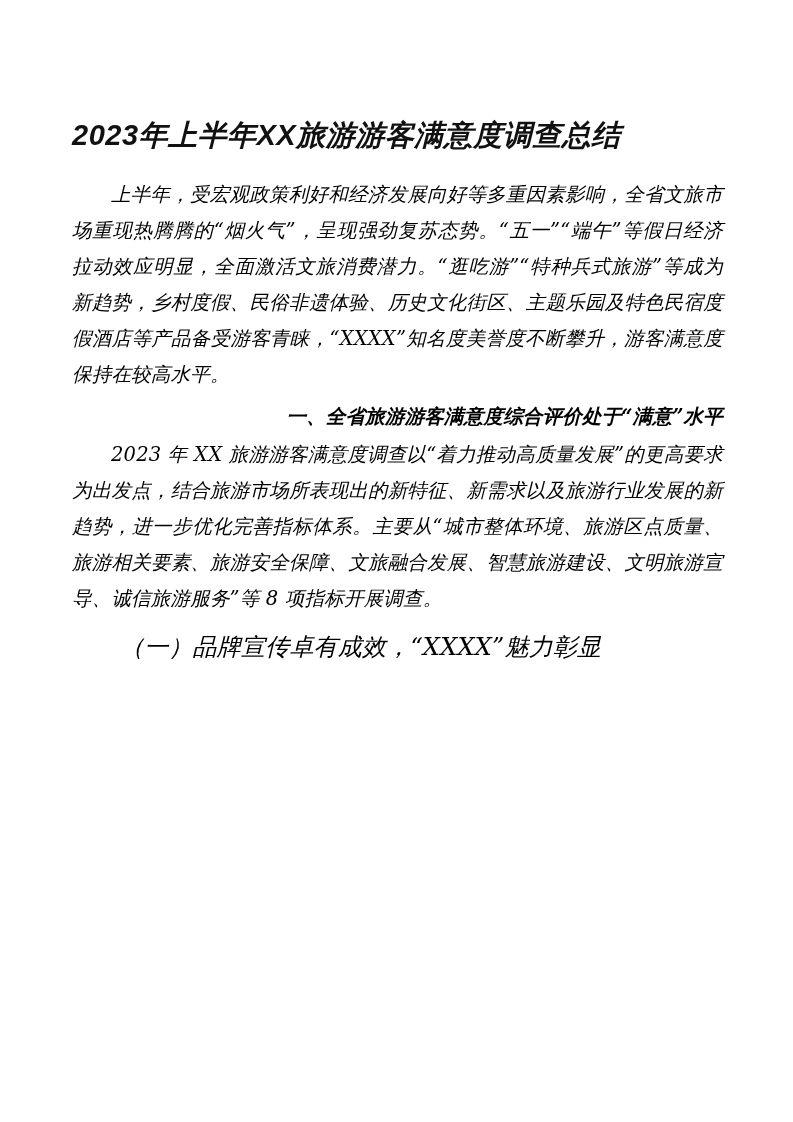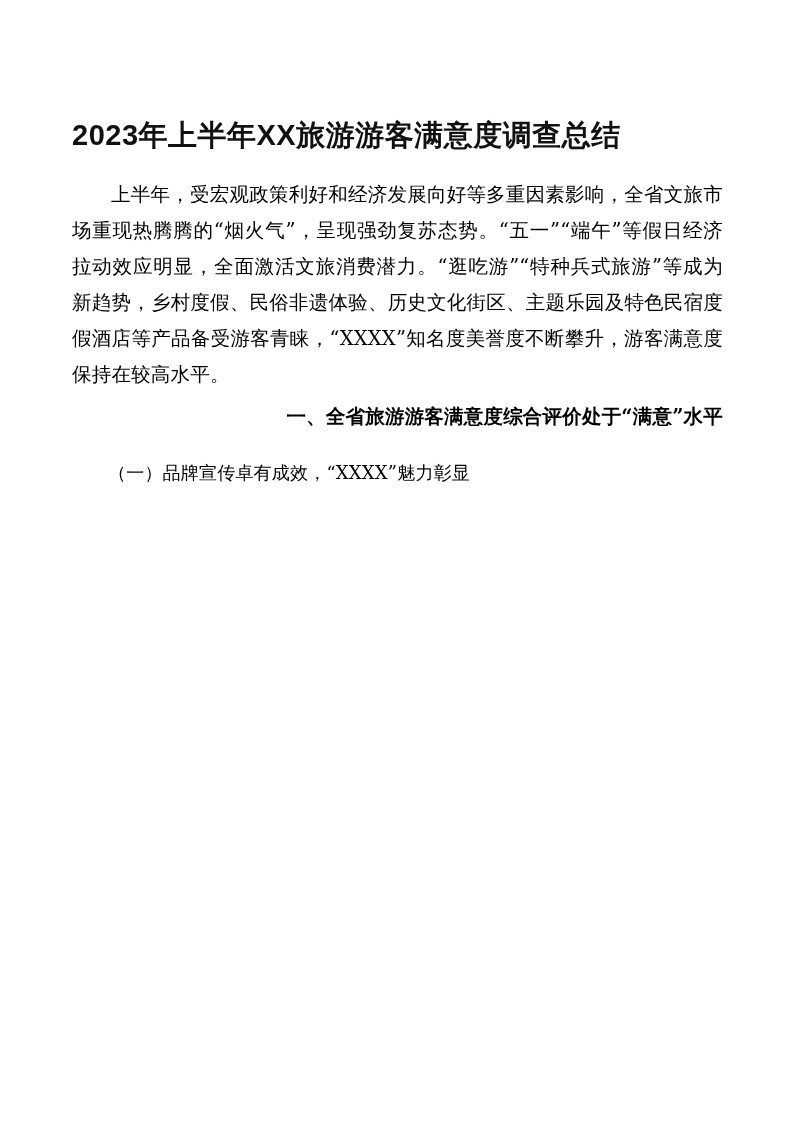--- a/index.html
+++ b/index.html
@@ -14,20 +14,21 @@
     color: #000000;
     overflow: hidden;
   }
   .page {
     width: 793px;
     height: 930px;
     box-sizing: border-box;
     padding: 118px 70px 60px 72px;
     position: relative;
     background: #fff;
+    font-style: italic;
   }
   .doc-title {
     font-family: "Liberation Sans", sans-serif;
     font-size: 29px;
     font-weight: 700;
     letter-spacing: 0.5px;
     text-align: left;
     line-height: 1.2;
     margin: 0 0 24px 0;
     color: #111;
@@ -45,35 +46,36 @@
     font-size: 19.5px;
     line-height: 36px;
     margin: 6px 0 2px 0;
     text-indent: 2em;
     font-weight: 700;
     font-family: "DejaVu Serif", "Liberation Serif", serif;
     letter-spacing: 0.2px;
     text-align: right;
   }
   p.subheading {
-    font-size: 18px;
+    font-size: 24px;
     line-height: 36px;
-    margin: 20px 0 0 0;
+    margin: 12px 0 0 0;
     text-indent: 2em;
     letter-spacing: 0.2px;
   }
 </style>
 </head>
 <body>
 
 <div class="page">
 
   <h1 class="doc-title">2023年上半年XX旅游游客满意度调查总结</h1>
 
   <p class="para">上半年，受宏观政策利好和经济发展向好等多重因素影响，全省文旅市场重现热腾腾的“烟火气”，呈现强劲复苏态势。“五一”“端午”等假日经济拉动效应明显，全面激活文旅消费潜力。“逛吃游”“特种兵式旅游”等成为新趋势，乡村度假、民俗非遗体验、历史文化街区、主题乐园及特色民宿度假酒店等产品备受游客青睐，“XXXX”知名度美誉度不断攀升，游客满意度保持在较高水平。</p>
 
   <p class="heading">一、全省旅游游客满意度综合评价处于“满意”水平</p>
 
+  <p class="para">2023 年 XX 旅游游客满意度调查以“着力推动高质量发展”的更高要求为出发点，结合旅游市场所表现出的新特征、新需求以及旅游行业发展的新趋势，进一步优化完善指标体系。主要从“城市整体环境、旅游区点质量、旅游相关要素、旅游安全保障、文旅融合发展、智慧旅游建设、文明旅游宣导、诚信旅游服务”等 8 项指标开展调查。</p>
 
 
   <p class="subheading">（一）品牌宣传卓有成效，“XXXX”魅力彰显</p>
 
 </div>
 
 </body></html>

